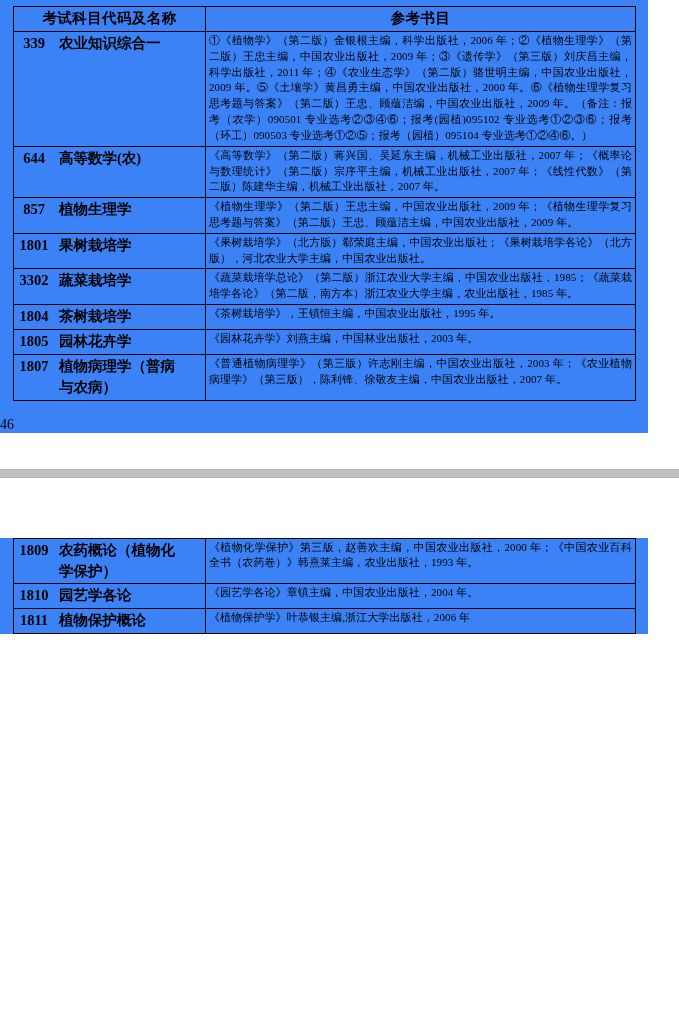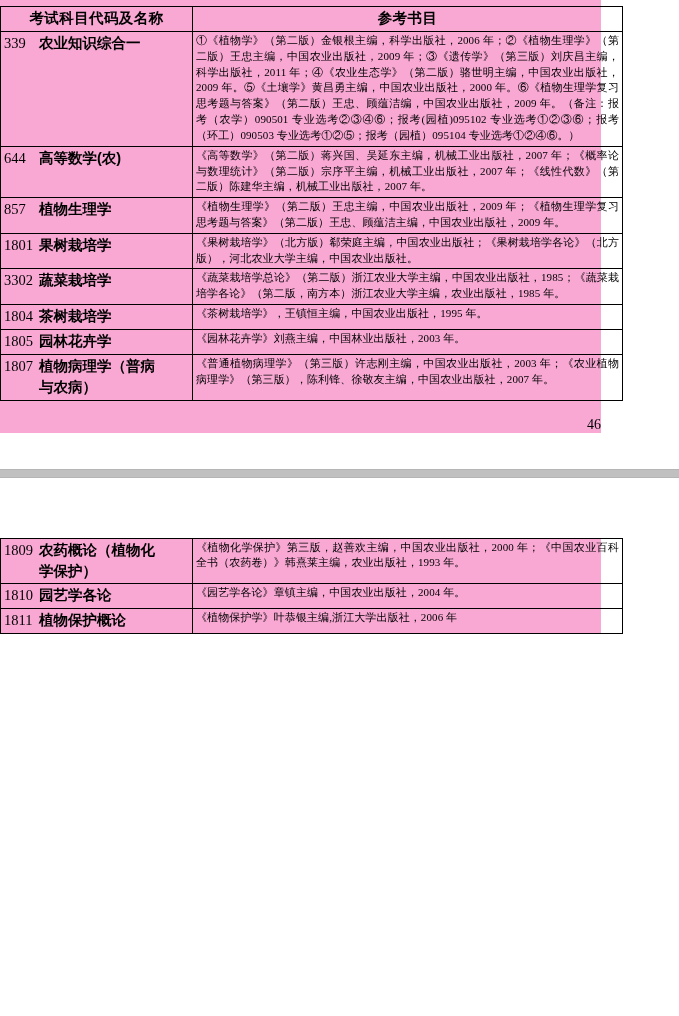--- a/index.html
+++ b/index.html
@@ -9,22 +9,22 @@
   }
   body {
     width: 679px;
     height: 1016px;
     font-family: "Liberation Serif", "DejaVu Serif", serif;
     color: #000000;
     overflow: hidden;
   }
   .page {
     position: relative;
-    width: 601px;
-    background: #f9a8d4;
+    width: 648px;
+    background: #3b82f6;
   }
   .page-top {
     padding-top: 6px;
   }
   .table-wrap {
     margin: 0 auto;
     width: 622px;
   }
   table.book-table {
     width: 622px;
@@ -52,41 +52,42 @@
   }
   .code-cell {
     font-weight: bold;
     font-size: 14.5px;
     white-space: nowrap;
     font-family: "Liberation Sans", "DejaVu Sans", sans-serif;
   }
   .code-cell .code-num {
     display: inline-block;
     min-width: 34px;
-    text-align: left;
+    text-align: center;
     font-family: "Liberation Serif", "DejaVu Serif", serif;
-    font-weight: normal;
+    font-weight: bold;
   }
   .code-cell .code-name {
     display: inline-block;
-    margin-left: 1px;
+    margin-left: 8px;
     vertical-align: top;
+    font-family: Liberation Serif, serif;
   }
   .code-cell .code-name .nm-line { display: block; }
   .code-cell .code-name .nm-line + .nm-line { text-indent: 0.0em; }
 
   .books-cell {
     font-size: 11px;
     text-align: justify;
     text-justify: inter-ideograph;
     letter-spacing: 0.1px;
   }
 
   .page-number {
-    text-align: right;
+    text-align: left;
     font-size: 14px;
     padding: 16px 0 0 0;
     font-family: "Liberation Serif", "DejaVu Serif", serif;
   }
 
   .page-gap {
     height: 36px;
     background: #ffffff;
   }
   .page-break-bar {

